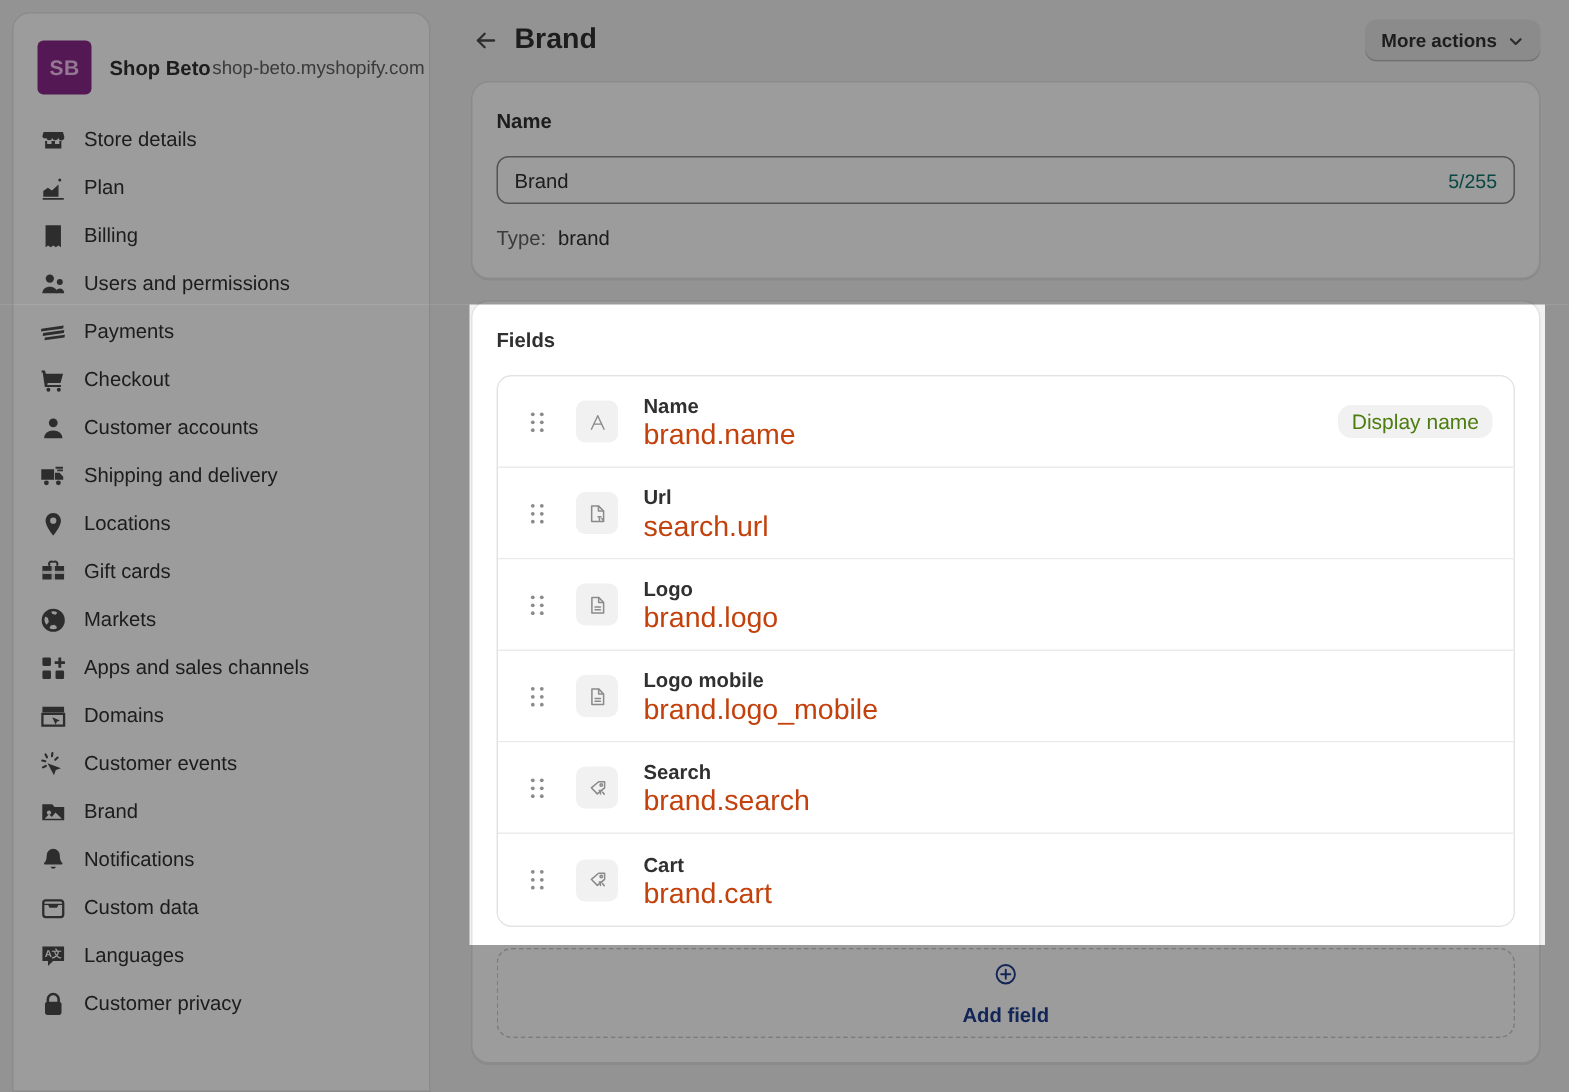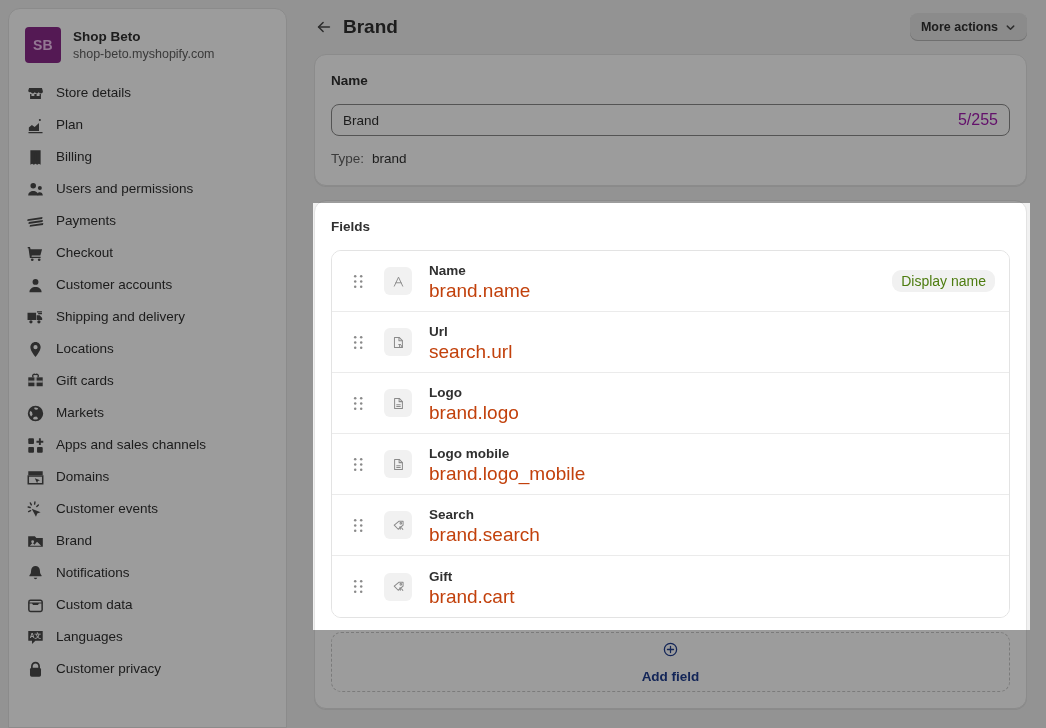--- a/index.html
+++ b/index.html
@@ -46,21 +46,21 @@
     background: #8a2a8a;
     color: #f0c3f0;
     font-size: 14px;
     font-weight: 600;
     display: flex;
     align-items: center;
     justify-content: center;
     letter-spacing: .3px;
     flex: 0 0 36px;
   }
-  .store-meta { display: flex; flex-direction: column; gap: 1px; min-width: 0; justify-content: space-between; }
+  .store-meta { display: flex; gap: 1px; min-width: 0; justify-content: space-between; }
   .store-name {
     font-size: 13.5px; font-weight: 700; color: #303030;
     line-height: 17px; white-space: nowrap;
   }
   .store-domain {
     font-size: 12.5px; color: #616161; line-height: 16px; white-space: nowrap;
   }
 
   .nav-list { display: flex; flex-direction: column; }
   .nav-item {
@@ -170,22 +170,22 @@
   .name-input {
     flex: 1 1 auto;
     border: none; outline: none;
     font-size: 13.5px;
     color: #303030;
     font-family: "Liberation Sans", sans-serif;
     background: transparent;
     padding: 0;
   }
   .char-count {
-    font-size: 16px;
-    color: #a21caf;
+    font-size: 13px;
+    color: #0f766e;
     white-space: nowrap;
     padding-left: 8px;
   }
   .type-line {
     display: flex;
     gap: 8px;
     margin-top: 13px;
     font-size: 13.5px;
     line-height: 20px;
   }
@@ -651,21 +651,21 @@
                 </svg>
               </span>
               <span class="field-icon">
                 <svg width="15" height="15" viewBox="0 0 20 20" fill="none" stroke="currentColor" stroke-width="1.35" stroke-linecap="round" stroke-linejoin="round">
                   <path d="M16.1 4.2h-5.3L4.3 9.6l5.3 5.4 6.5-5.4z"></path>
                   <circle cx="13.1" cy="7.1" r="1.1"></circle>
                   <path d="M11.3 12.1h2.2M12.4 12.1v3M14.4 13.5l1.4 1.8"></path>
                 </svg>
               </span>
               <span class="field-text">
-                <span class="field-name">Gift</span>
+                <span class="field-name">Cart</span>
                 <span class="field-key">brand.cart</span>
               </span>
             </div>
           </div>
 
         <button class="add-field-btn">
           <span class="plus">
             <svg width="17" height="17" viewBox="0 0 20 20" fill="none" stroke="currentColor" stroke-width="1.5">
               <circle cx="10" cy="10" r="7.2"></circle>
               <path d="M10 6.4v7.2M6.4 10h7.2" stroke-linecap="round"></path>

